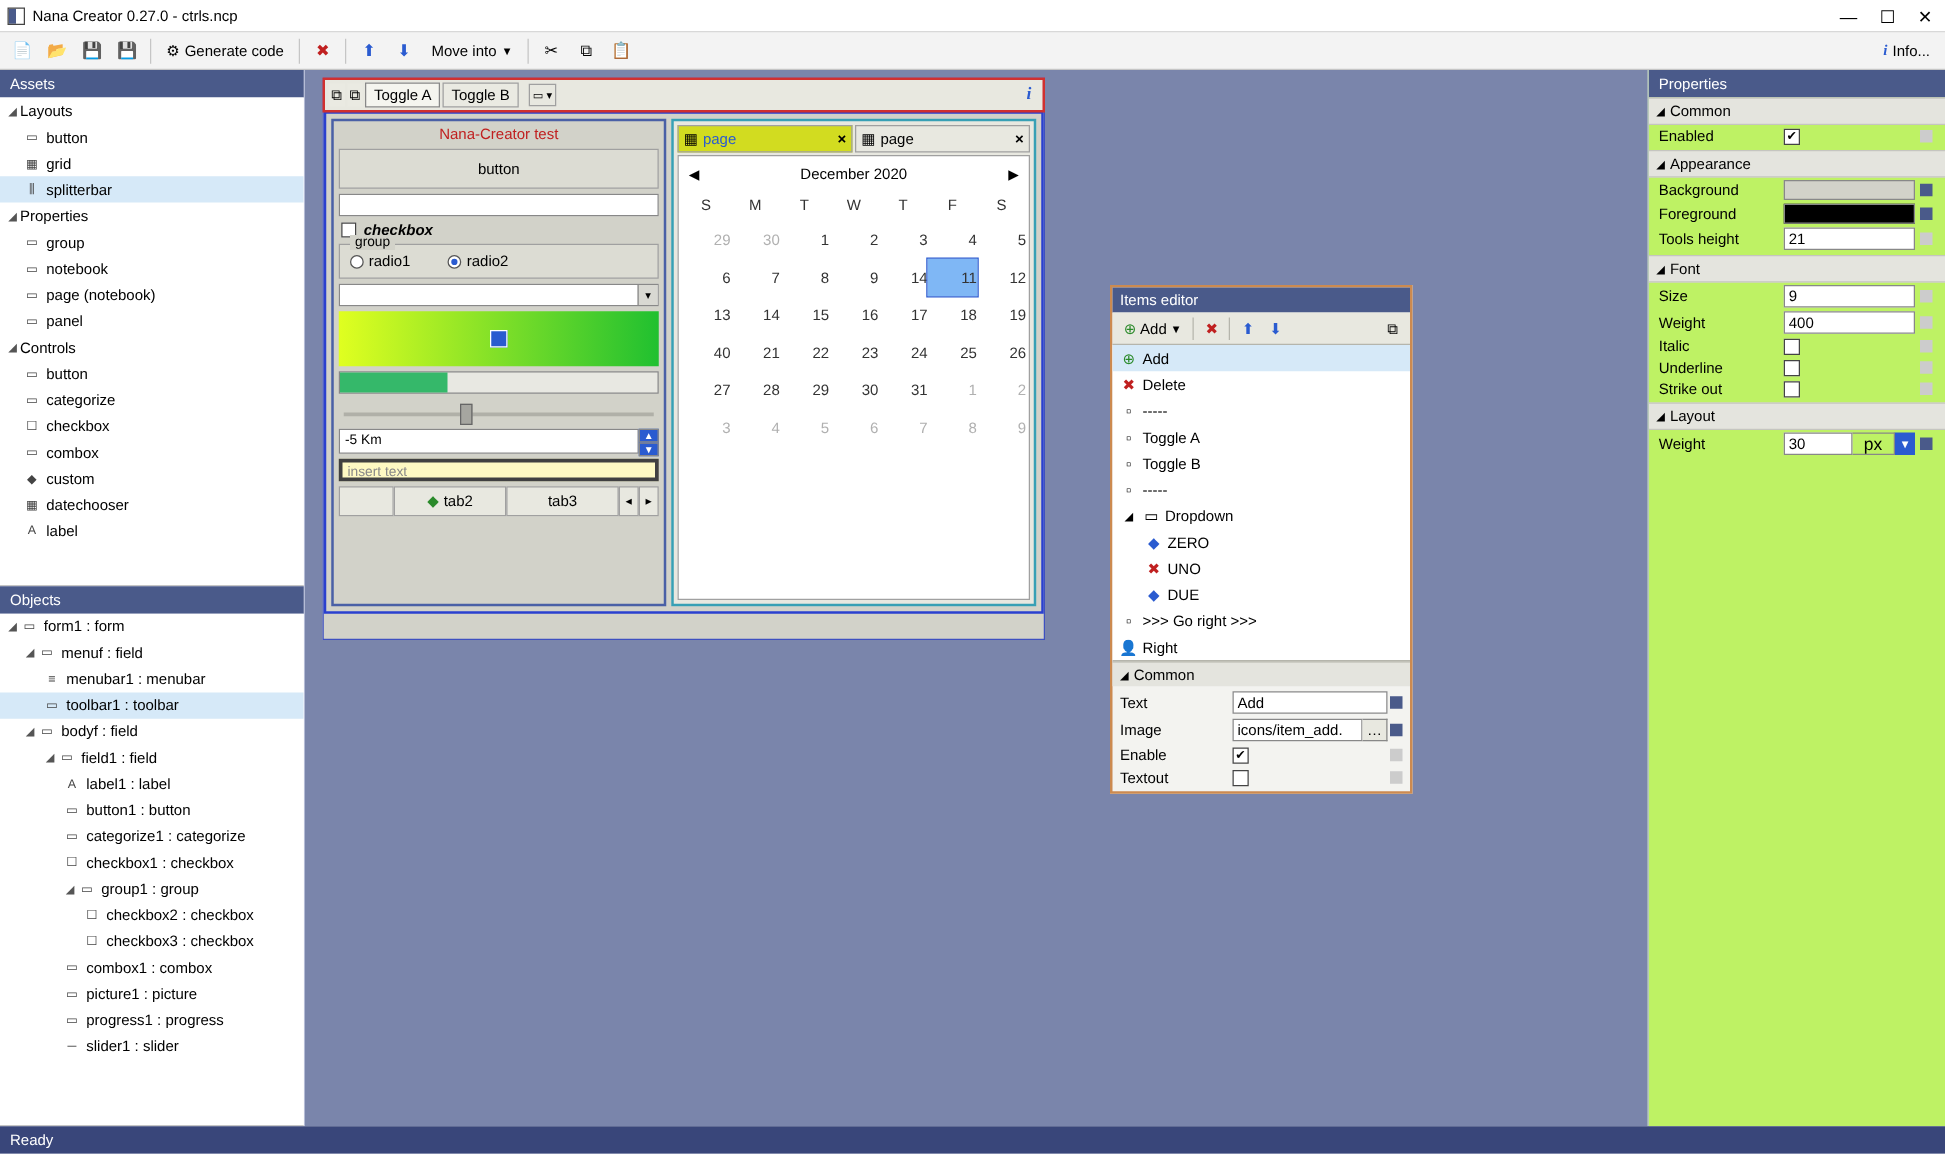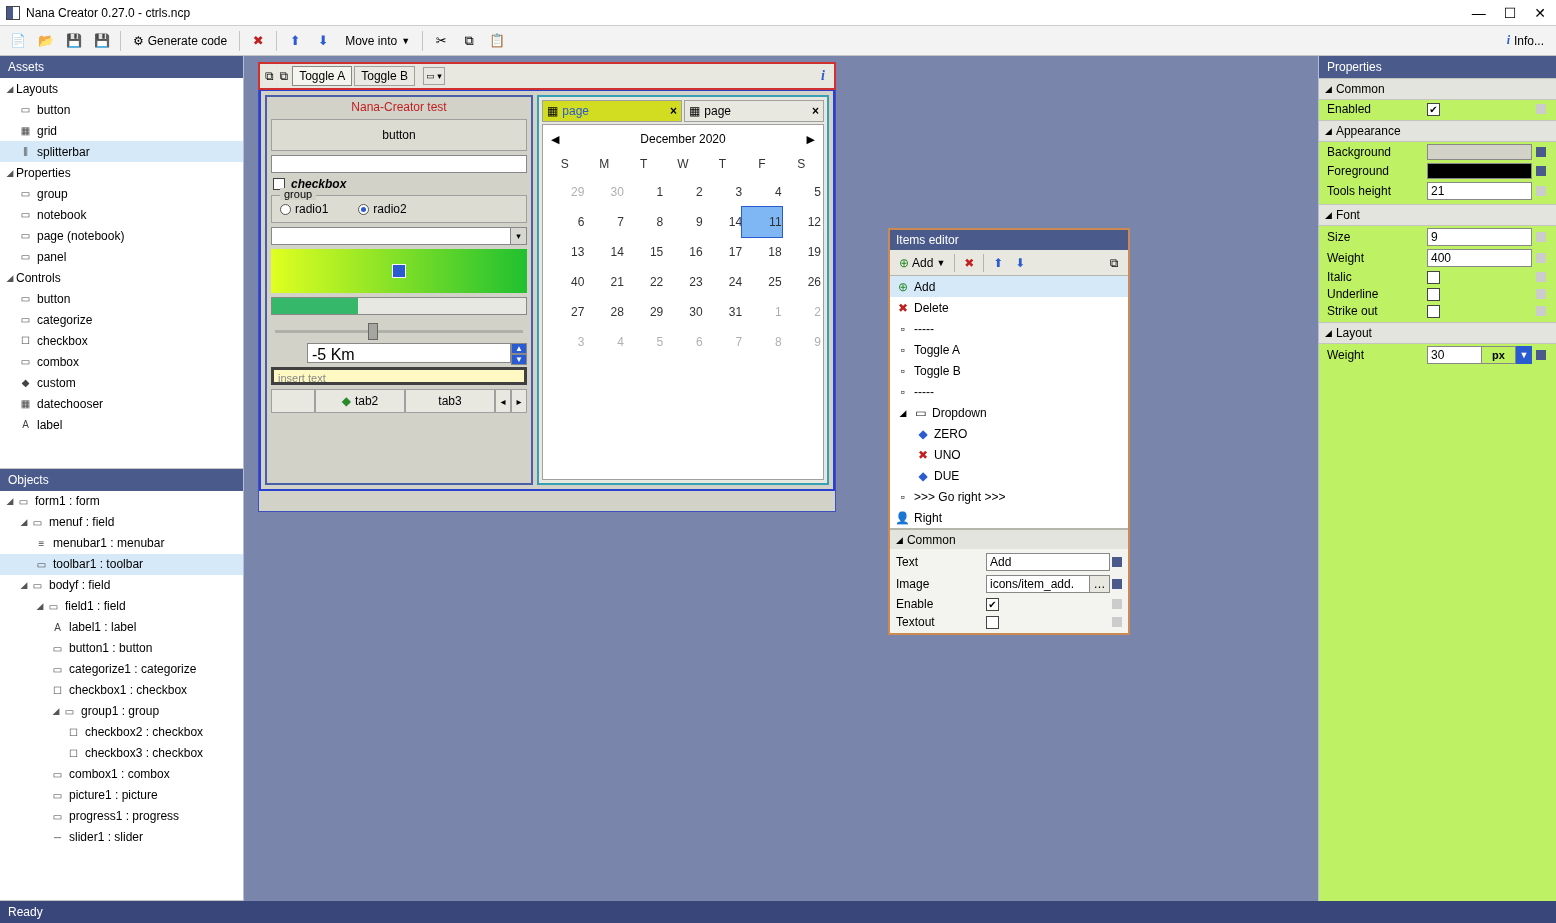--- a/index.html
+++ b/index.html
@@ -70,21 +70,21 @@
 .combo { margin:2px 4px; height:18px; background:#fff; border:1px solid #888; display:flex;}
 .combo .dd-btn { width:16px; background:#d8d8d2; border-left:1px solid #888; display:flex; align-items:center; justify-content:center; font-size:9px;}
 .gradient-bar { margin:2px 4px; height:44px; background:linear-gradient(90deg,#e0ff20,#20c030); display:flex; align-items:center; justify-content:center; position:relative;}
 .gradient-bar .save-icon { width:14px; height:14px; background:#2a5bd0; border:1px solid #fff; position:relative;}
 .progress { margin:2px 4px; height:18px; background:#e8e8e2; border:1px solid #888; position:relative;}
 .progress .fill { position:absolute; left:0; top:0; bottom:0; width:34%; background:#35b86a;}
 .slider-row { margin:6px 4px 2px; height:16px; position:relative; background:transparent;}
 .slider-track { position:absolute; left:4px; right:4px; top:7px; height:3px; background:#b0b0a8;}
 .slider-thumb { position:absolute; top:0; left:38%; width:10px; height:17px; background:#a6a6a0; border:1px solid #666;}
 .spin-row { margin:2px 4px; height:20px; display:flex;}
-.spin-row .val { flex:1; border:1px solid #888; background:#fff; padding:2px 4px; font-size:16px;margin-left:36px;}
+.spin-row .val { flex:1; border:1px solid #888; background:#fff; padding:2px 4px; font-size:11px;}
 .spin-row .spin-btns { width:16px; display:flex; flex-direction:column;}
 .spin-row .spin-btns span { flex:1; background:#2a5bd0; color:#fff; font-size:8px; display:flex; align-items:center; justify-content:center; border:1px solid #888;}
 .placeholder-row { margin:2px 4px; height:18px; background:#fef9c3; border:3px solid #404040; color:#888; padding:2px 4px; font-size:11px;}
 .tab-strip { margin:2px 4px 0; height:24px; display:flex; align-items:stretch; background:#e8e8e0;}
 .tab-strip .tab { width:90px; border:1px solid #a0a0a0; display:flex; align-items:center; justify-content:center; gap:4px; font-size:12px; background:#e8e8e0;}
 .tab-strip .nav { width:16px; display:flex; align-items:center; justify-content:center; border:1px solid #a0a0a0; font-size:10px;}
 .tab-strip .tabgap { width:44px; border:1px solid #a0a0a0; }
 
 
 .pages-tabs { height:22px; display:flex; gap:2px;}
@@ -131,21 +131,21 @@
 .prop-kv input { height:18px; border:1px solid #888; font-size:12px; padding:0 3px;}
 .section-hdr { height:22px; background:#e4e4de; display:flex; align-items:center; gap:4px; padding:0 6px; font-size:12px; border-top:1px solid #c5c5c0; border-bottom:1px solid #c5c5c0;}
 .section-hdr .tri { font-size:9px;}
 .prop-table { padding:2px 8px 4px; display:grid; grid-template-columns: 96px 1fr 12px; row-gap:3px; column-gap:4px; align-items:center; font-size:12px;}
 .prop-table .chk { width:13px; height:13px; border:1px solid #444; background:#fff; display:inline-flex; align-items:center; justify-content:center; font-size:10px;}
 .prop-table .swatch { height:16px; border:1px solid #888;}
 .prop-table input { height:18px; border:1px solid #888; font-size:12px; padding:0 3px; width:100%;}
 .prop-table .mbtn { width:10px; height:10px; background:#4a5a8a;}
 .prop-table .unitwrap { display:flex; gap:0;}
 .prop-table .unitwrap input { flex:1;}
-.prop-table .unitwrap .unit { width:34px; border:1px solid #888; border-left:none; font-size:11px; display:flex; align-items:center; justify-content:center;font-weight:bold;}
+.prop-table .unitwrap .unit { width:34px; border:1px solid #888; border-left:none; font-size:14px; display:flex; align-items:center; justify-content:center;}
 .prop-table .unitwrap .udrop { width:16px; background:#2a5bd0; color:#fff; display:flex; align-items:center; justify-content:center; font-size:9px;}
 .prop-top { display:flex; padding:4px 8px 2px; gap:6px; align-items:center;}
 </style>
 </head>
 <body>
 
 <div class="titlebar">
   <span class="app-icon"></span>
   <span class="title">Nana Creator 0.27.0 - ctrls.ncp</span>
   <div class="winbtns">

